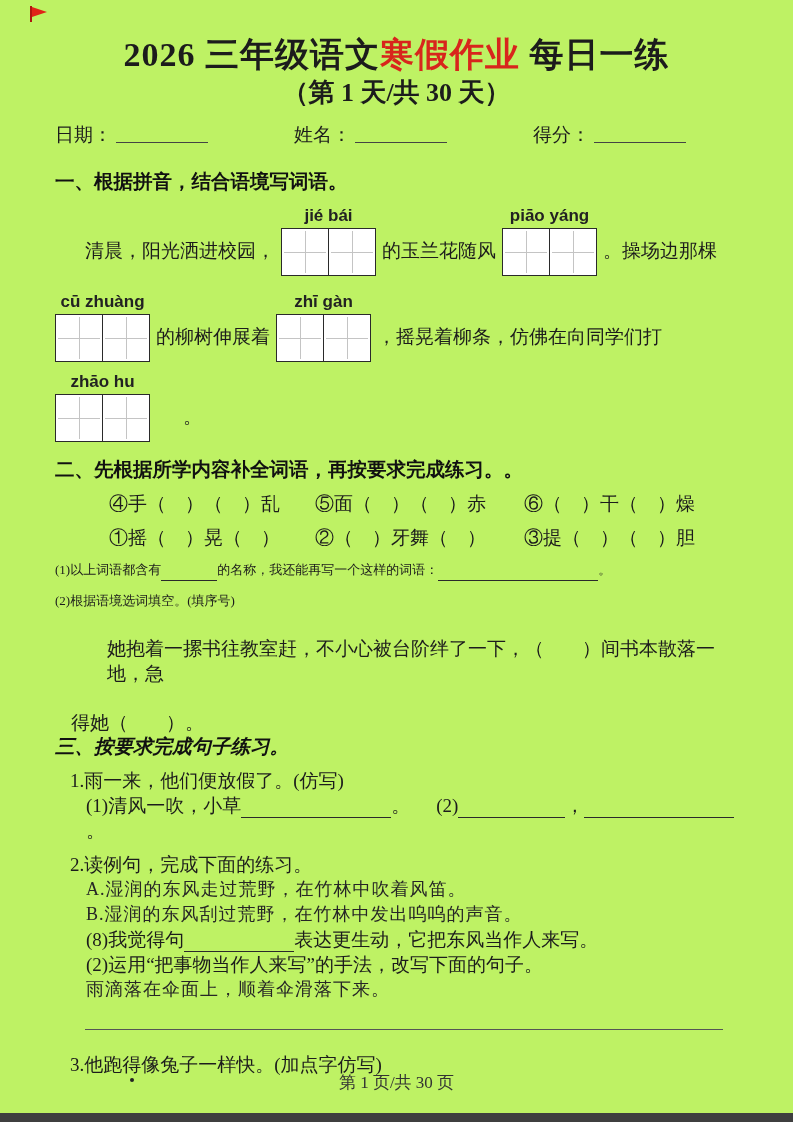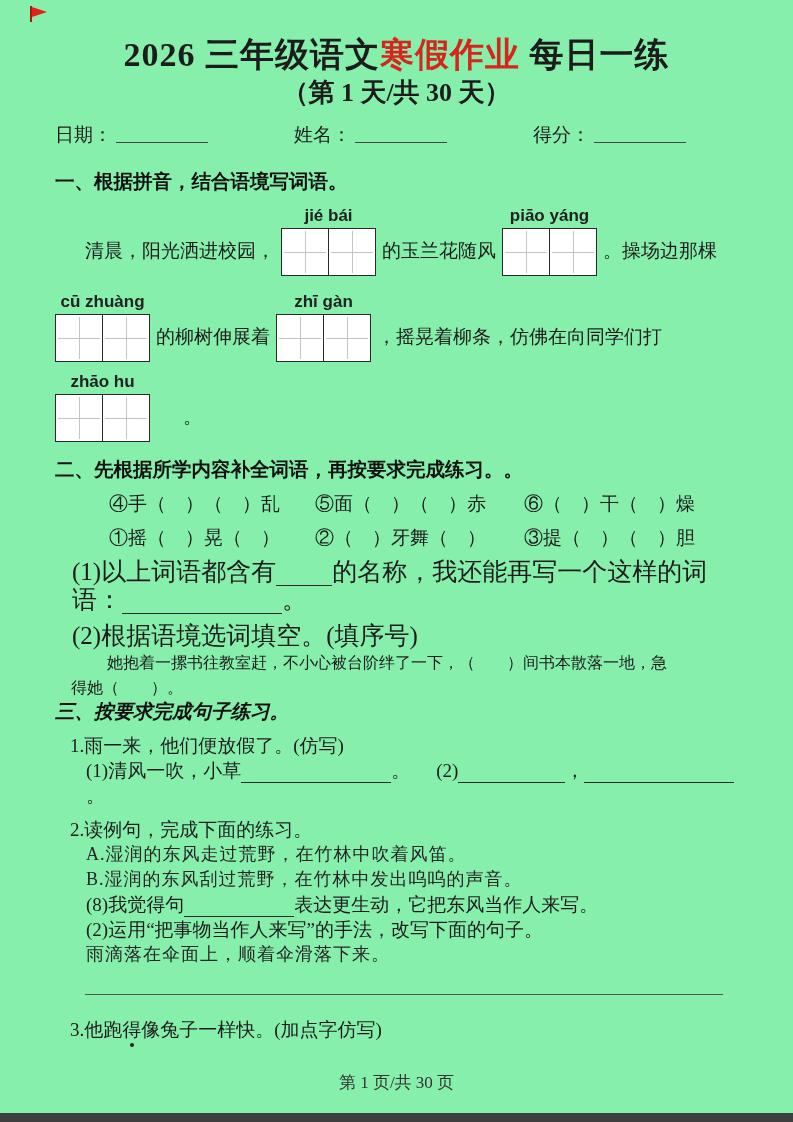--- a/index.html
+++ b/index.html
@@ -1,20 +1,20 @@
 <!DOCTYPE html>
 <html><head>
 <meta charset="utf-8">
 <style>
   html,body{margin:0;padding:0;background:#ffffff;}
   .page{
     position:relative;
     width:793px;height:1122px;
     margin:0 auto;
-    background:#86efac;
+    background:#bef264;
     font-family:"Liberation Serif","DejaVu Serif",serif;
     color:#1c1c1c;
     overflow:hidden;
     box-sizing:border-box;
     padding:28px 55px 0 55px;
   }
   
   .flag{position:absolute;left:28px;top:6px;width:22px;height:16px;}
   .flag .pole{position:absolute;left:2px;top:0;width:2px;height:16px;background:#b01510;}
   .flag .pennant{position:absolute;left:4px;top:1px;width:0;height:0;
@@ -51,22 +51,22 @@
   .row-g3{margin-top:10px;gap:27px;}
   .ml-indent{margin-left:30px;}
   .gap-l{margin-left:6px;}
   .gap-r{margin-right:6px;}
 
   
   .w-row{display:flex;padding-left:54px;margin-top:9px;font-size:19px;line-height:25px;}
   .w-col1{width:206px;}
   .w-col2{width:209px;}
 
-  .q-line{margin-left:17px;margin-top:8px;font-size:25px;line-height:28px;}
-  .p-line{margin-top:0;font-size:16px;line-height:25px;}
+  .q-line{margin-top:8px;font-size:13px;line-height:23px;}
+  .p-line{margin-top:24px;font-size:19px;line-height:25px;}
   .p-indent{margin-left:52px;}
   .sub-line{margin-left:31px;font-size:19px;line-height:25px;}
   .num-line{margin-left:15px;margin-top:9px;font-size:19px;line-height:25px;}
 
   .blank{display:inline-block;border-bottom:1.5px solid #2a2a2a;height:19px;vertical-align:bottom;}
   .b55{width:56px;}  .b110{width:110px;}
   .b150{width:150px;} .b107{width:107px;} .b160{width:160px;}
 
   .kai{color:#262626;font-size:18px;letter-spacing:1px;}
 

